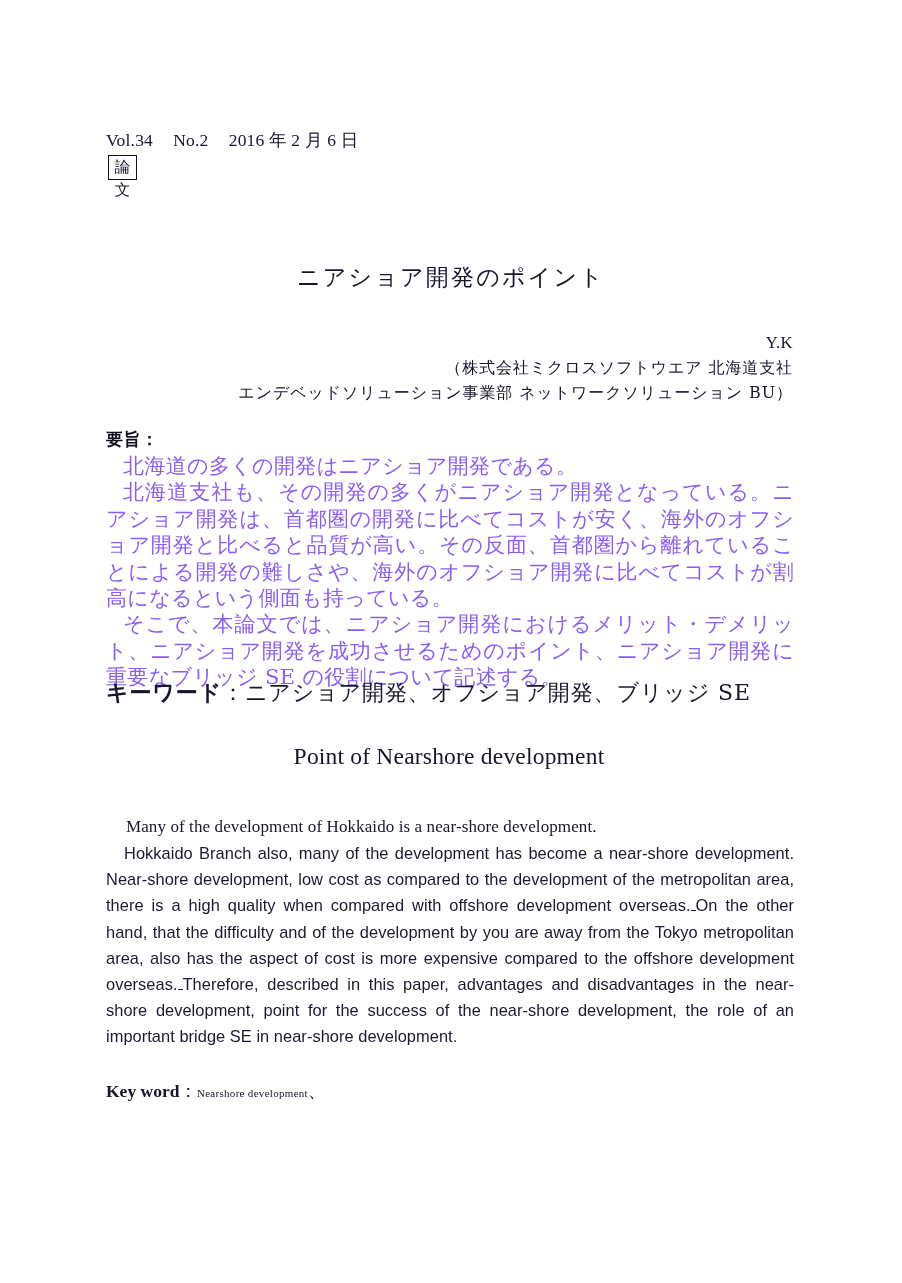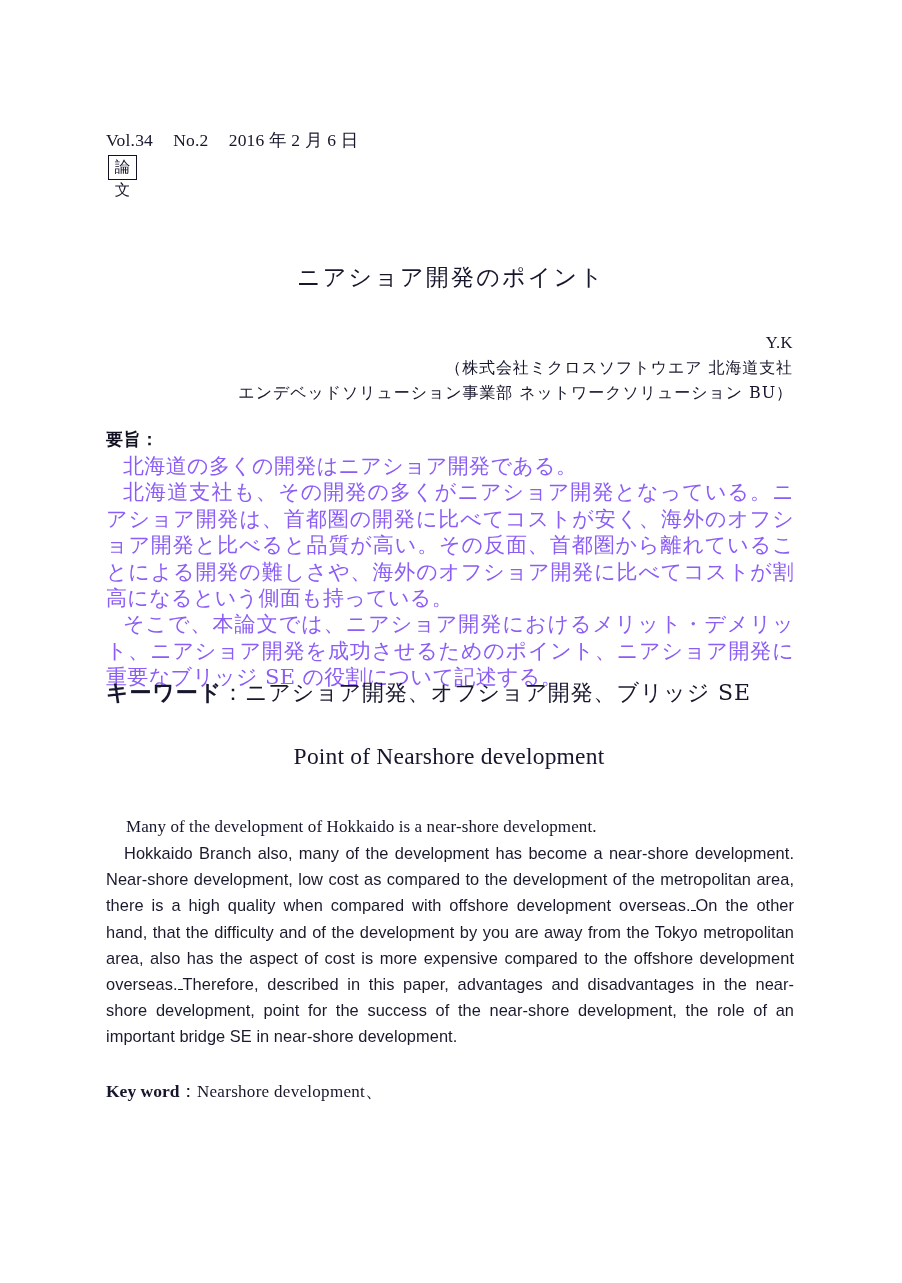--- a/index.html
+++ b/index.html
@@ -182,21 +182,21 @@
     position: absolute;
     left: 106px;
     top: 1079px;
     font-family: "Liberation Serif", "DejaVu Serif", serif;
     font-size: 17.5px;
     color: #16162c;
     white-space: nowrap;
   }
   .en-keywords b { font-weight: bold; }
   .en-keywords .kw-val {
-    font-size: 17px;
+    font-size: 11px;
     letter-spacing: 0.3px;
   }
   .en-keywords .jp-comma {
     font-family: "DejaVu Serif", "Liberation Serif", serif;
   }
 </style>
 </head>
 <body>
 
 <div class="page">

